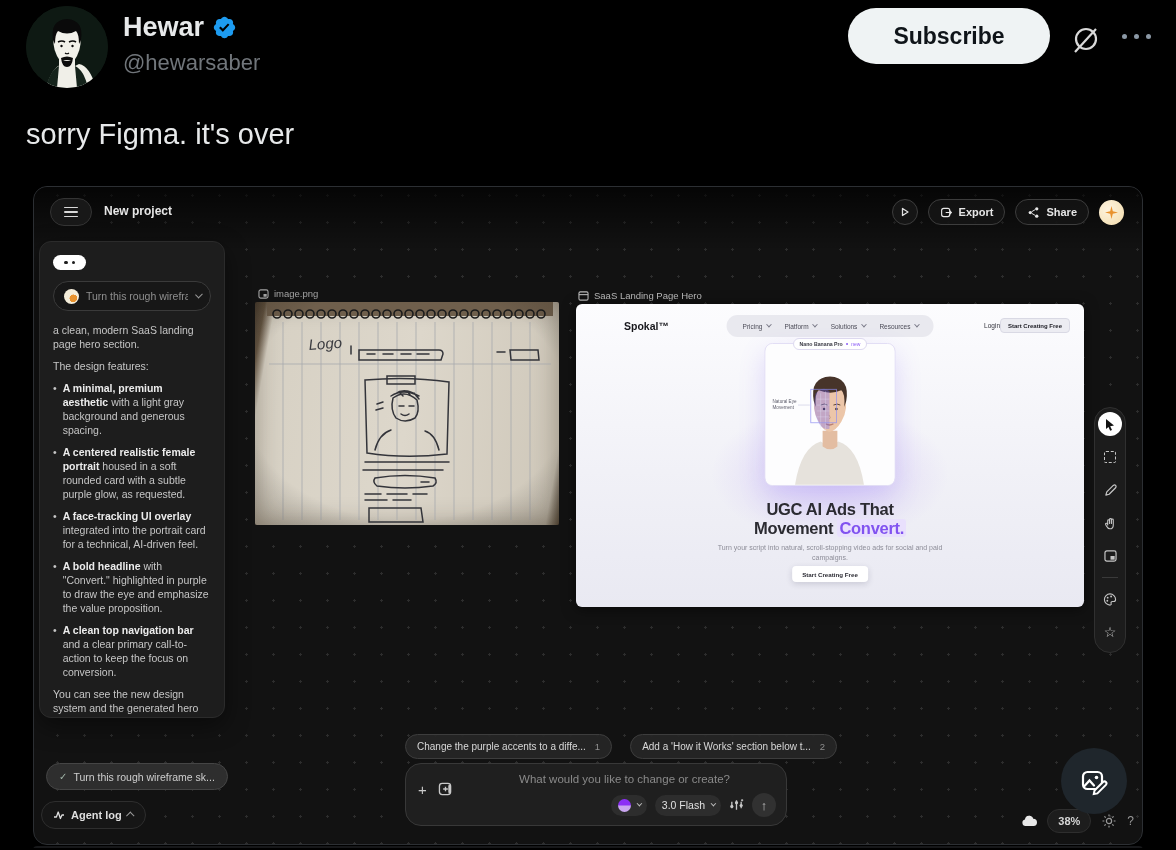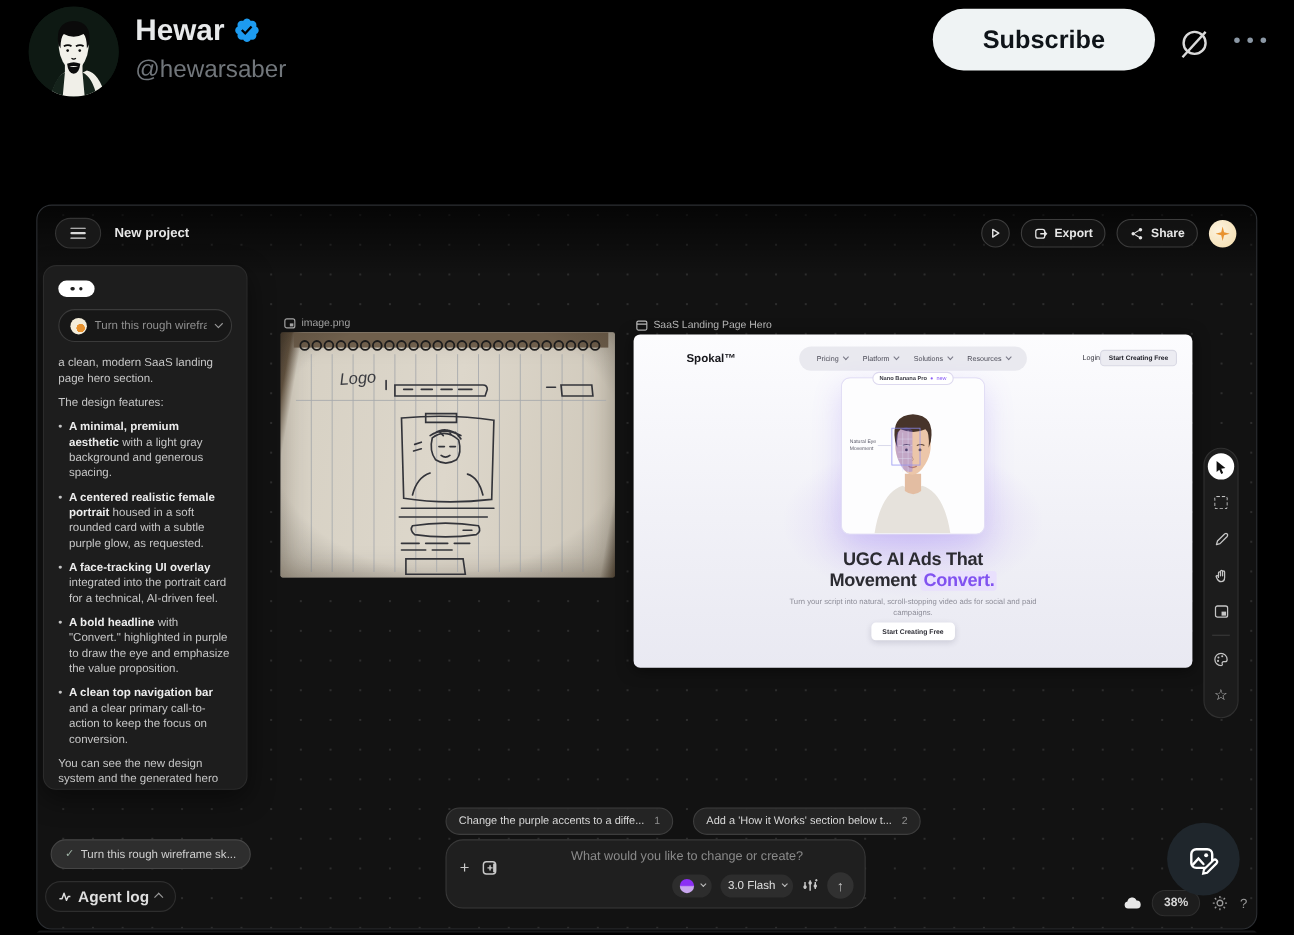--- a/index.html
+++ b/index.html
@@ -42,21 +42,21 @@
   .drop-ico { width:15px; height:15px; border-radius:50%; background:radial-gradient(circle at 62% 62%, #e8922e 28%, #f4edda 30%); flex:none; }
   .panel-drop span { font-size:10.5px; color:#8f8f8f; white-space:nowrap; overflow:hidden; }
   .panel-text { margin-top:12px; font-size:10.5px; line-height:14px; color:#c6c6c6; }
   .panel-text p { margin-bottom:8px; }
   .panel-text b { color:#ececec; font-weight:700; }
   .pl-li { display:flex; gap:6px; margin-bottom:8px; }
   .pl-li .bdot { flex:none; }
 
   .done-chip { position:absolute; left:12px; top:576px; height:27px; border-radius:14px; background:#2e2e2e; border:1px solid #454545; display:flex; align-items:center; gap:6px; padding:0 12px; font-size:10.5px; color:#cfcfcf; z-index:2; }
   .done-chip .ck { color:#9fb3a6; font-size:10px; }
-  .agent-log { position:absolute; left:7px; top:614px; height:28px; border-radius:15px; background:#161616; border:1px solid #2e2e2e; display:flex; align-items:center; gap:6px; padding:0 11px; font-size:14px; font-weight:700; color:#dedede; z-index:2; }
+  .agent-log { position:absolute; left:7px; top:614px; height:28px; border-radius:15px; background:#161616; border:1px solid #2e2e2e; display:flex; align-items:center; gap:6px; padding:0 11px; font-size:11px; font-weight:700; color:#dedede; z-index:2; }
 
   .chev { width:6px; height:6px; border-right:1.5px solid #9a9a9a; border-bottom:1.5px solid #9a9a9a; display:inline-block; }
   .chev.down { transform:rotate(45deg) translateY(-2px); }
   .chev.up { transform:rotate(-135deg) translateY(-1px); }
   .chev.sm { width:4px; height:4px; border-width:1.2px; }
 
   
   .obj-label { position:absolute; display:flex; align-items:center; gap:5px; font-size:9.5px; color:#a3a3a3; }
 
   
@@ -147,20 +147,21 @@
         <circle cx="18" cy="17" r="10" stroke="#d9d9d9" stroke-width="2.2" fill="none"></circle>
         <line x1="7" y1="30" x2="28" y2="7" stroke="#d9d9d9" stroke-width="2.2"></line>
       </svg>
   </div>
   <div class="more-dots">
       <i></i>
       <i></i>
       <i></i>
     </div>
 
+  <div class="tweet-body">sorry Figma. it's over</div>
 
   <div class="app">
 
     <div class="menu-pill">
         <i></i>
         <i></i>
         <i></i>
       </div>
     <div class="proj-title">New project</div>
     <div class="tb-right">

